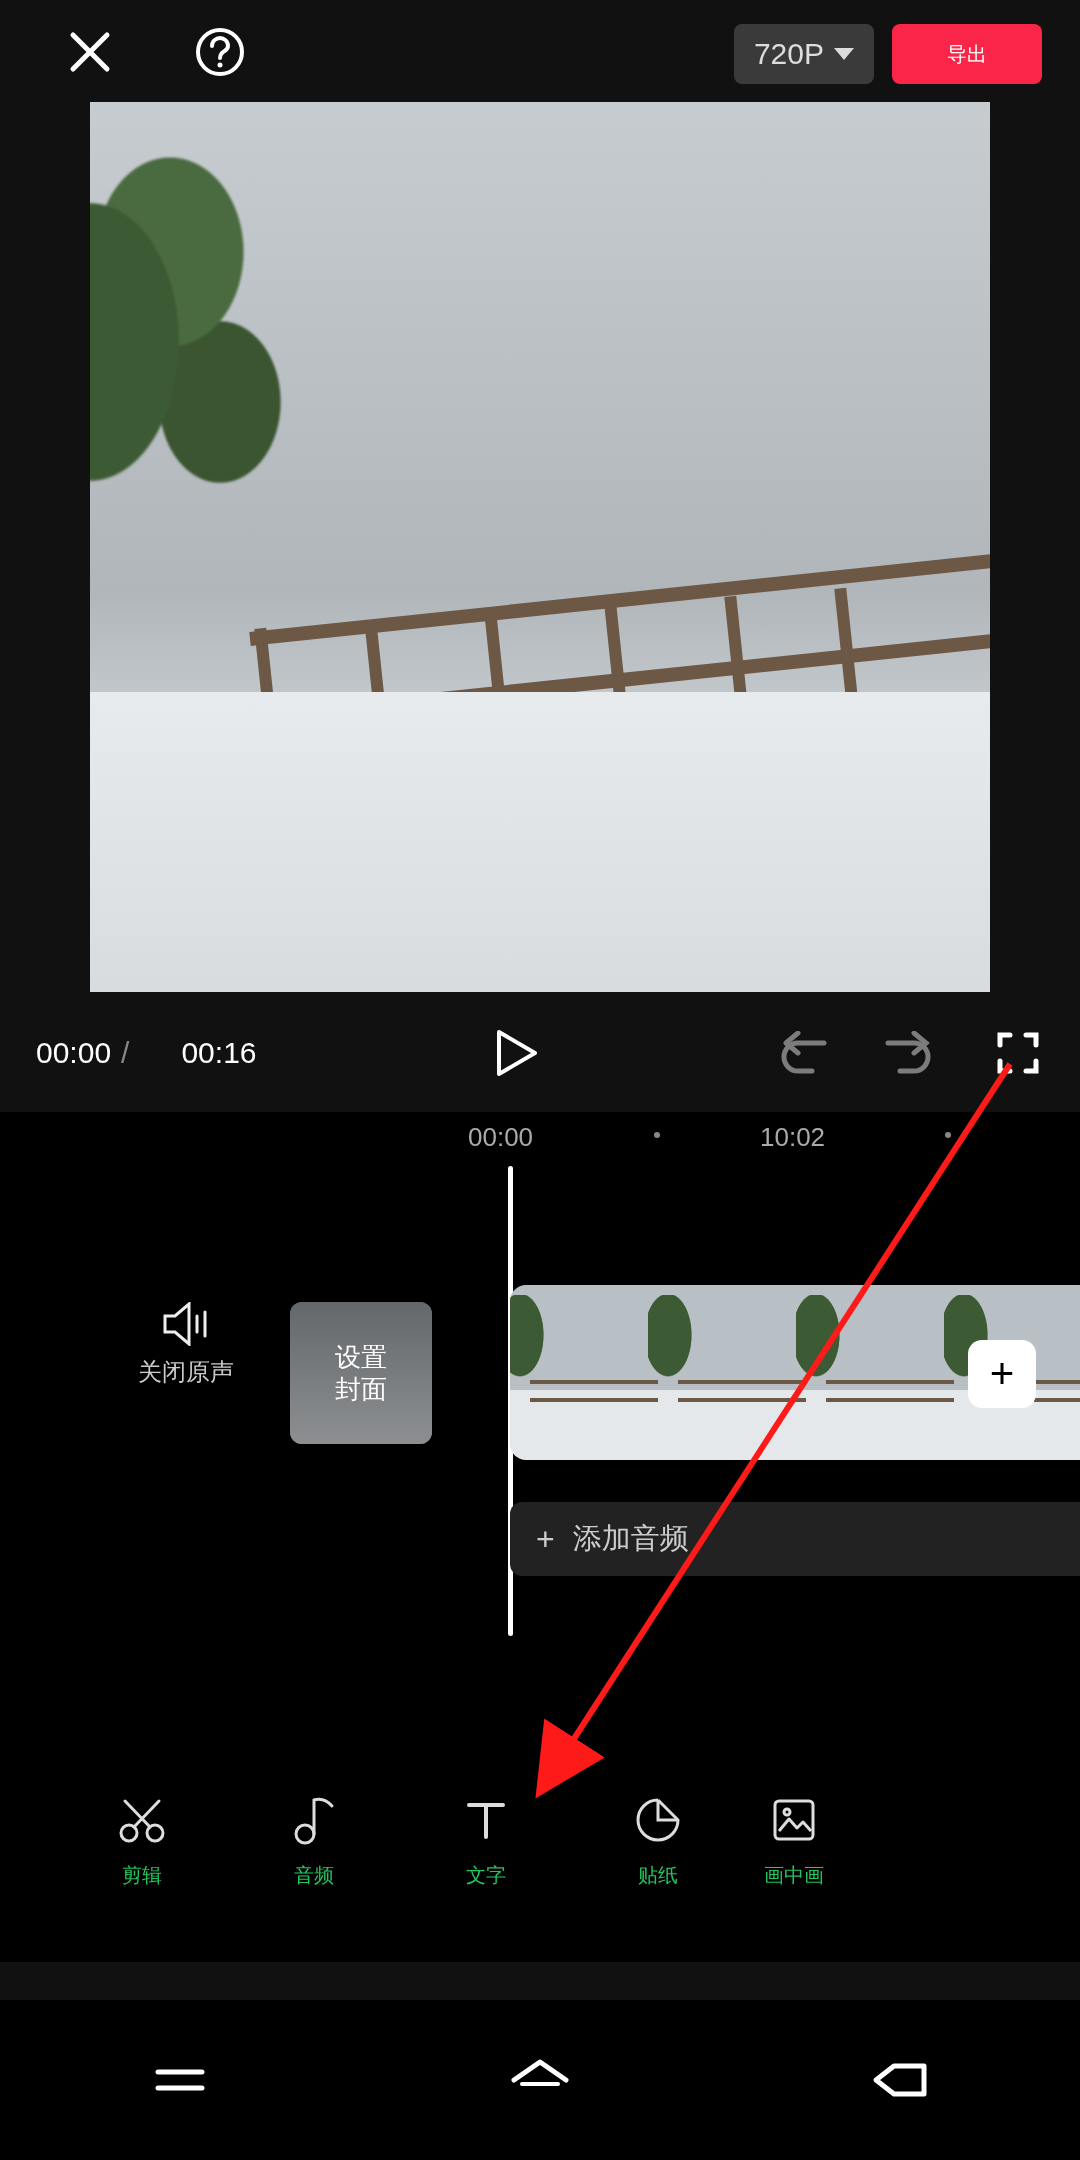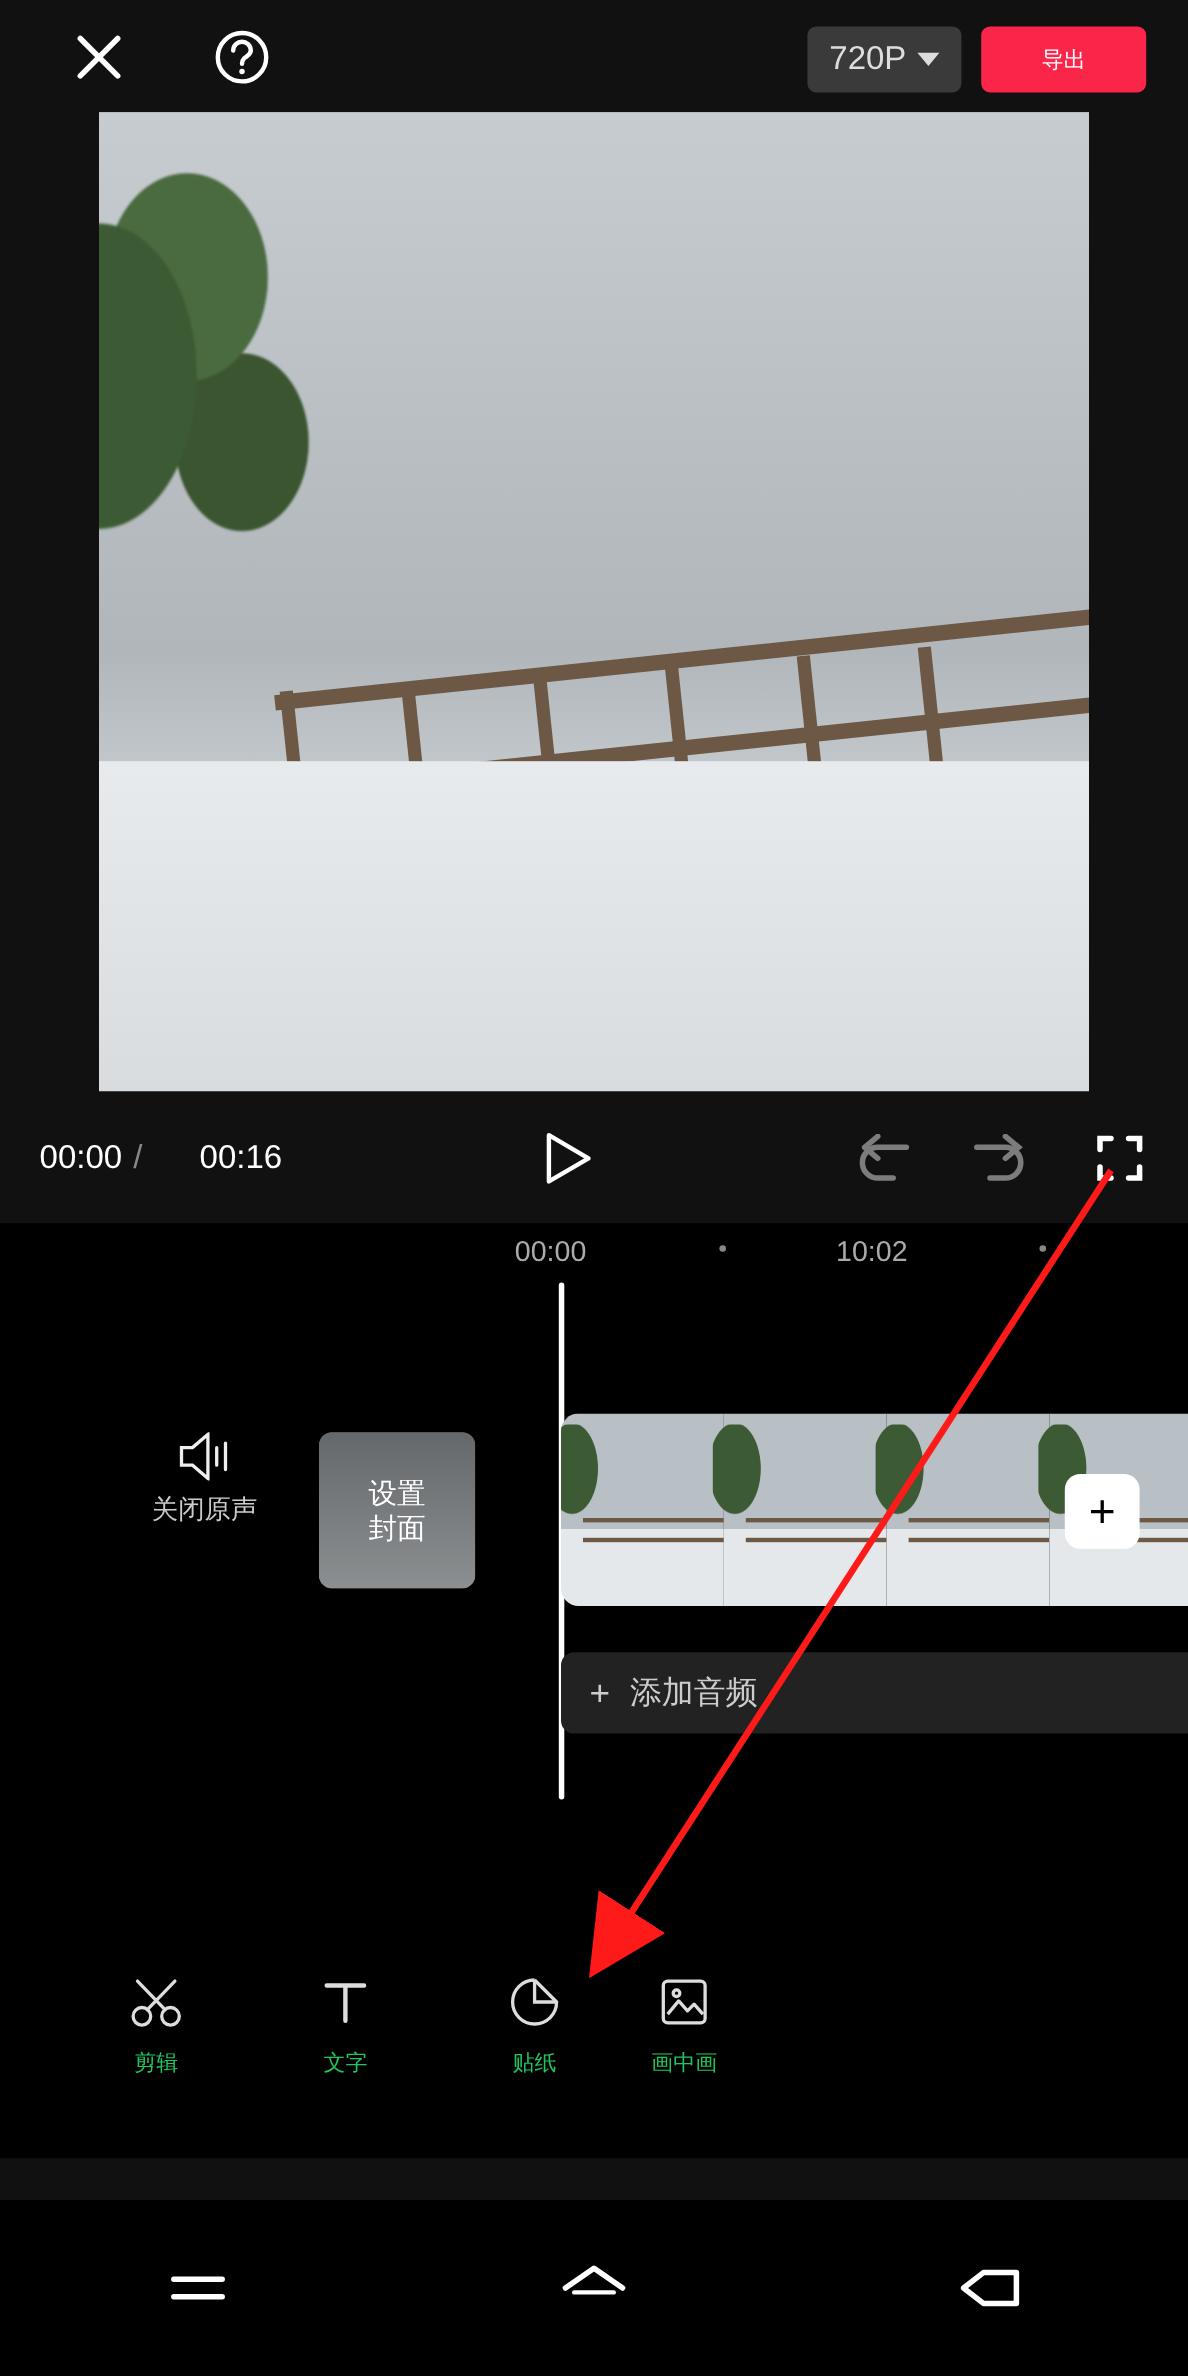--- a/index.html
+++ b/index.html
@@ -342,20 +342,29 @@
         <svg width="50" height="50" viewBox="0 0 50 50">
             <circle cx="12" cy="38" r="8" fill="none" stroke="#ddd" stroke-width="3"></circle>
             <circle cx="38" cy="38" r="8" fill="none" stroke="#ddd" stroke-width="3"></circle>
             <path d="M17 32 L42 6 M33 32 L8 6" stroke="#ddd" stroke-width="3" stroke-linecap="round"></path>
           </svg>
       </span>
       <span>剪辑</span>
     </div>
     <div class="tool">
       <span class="ic">
+        <svg width="46" height="52" viewBox="0 0 46 52">
+            <circle cx="14" cy="40" r="9" fill="none" stroke="#ddd" stroke-width="3"></circle>
+            <path d="M23 40 V6 q10 -3 18 6" fill="none" stroke="#ddd" stroke-width="3" stroke-linecap="round"></path>
+          </svg>
+      </span>
+      <span>音频</span>
+    </div>
+    <div class="tool">
+      <span class="ic">
         <svg width="46" height="46" viewBox="0 0 46 46">
             <path d="M6 8 H40 M23 8 V40" stroke="#ddd" stroke-width="4" stroke-linecap="round"></path>
           </svg>
       </span>
       <span>文字</span>
     </div>
     <div class="tool">
       <span class="ic">
         <svg width="48" height="48" viewBox="0 0 48 48">
             <path d="M24 4 A20 20 0 1 0 44 24 L24 4" fill="none" stroke="#ddd" stroke-width="3" stroke-linejoin="round"></path>

